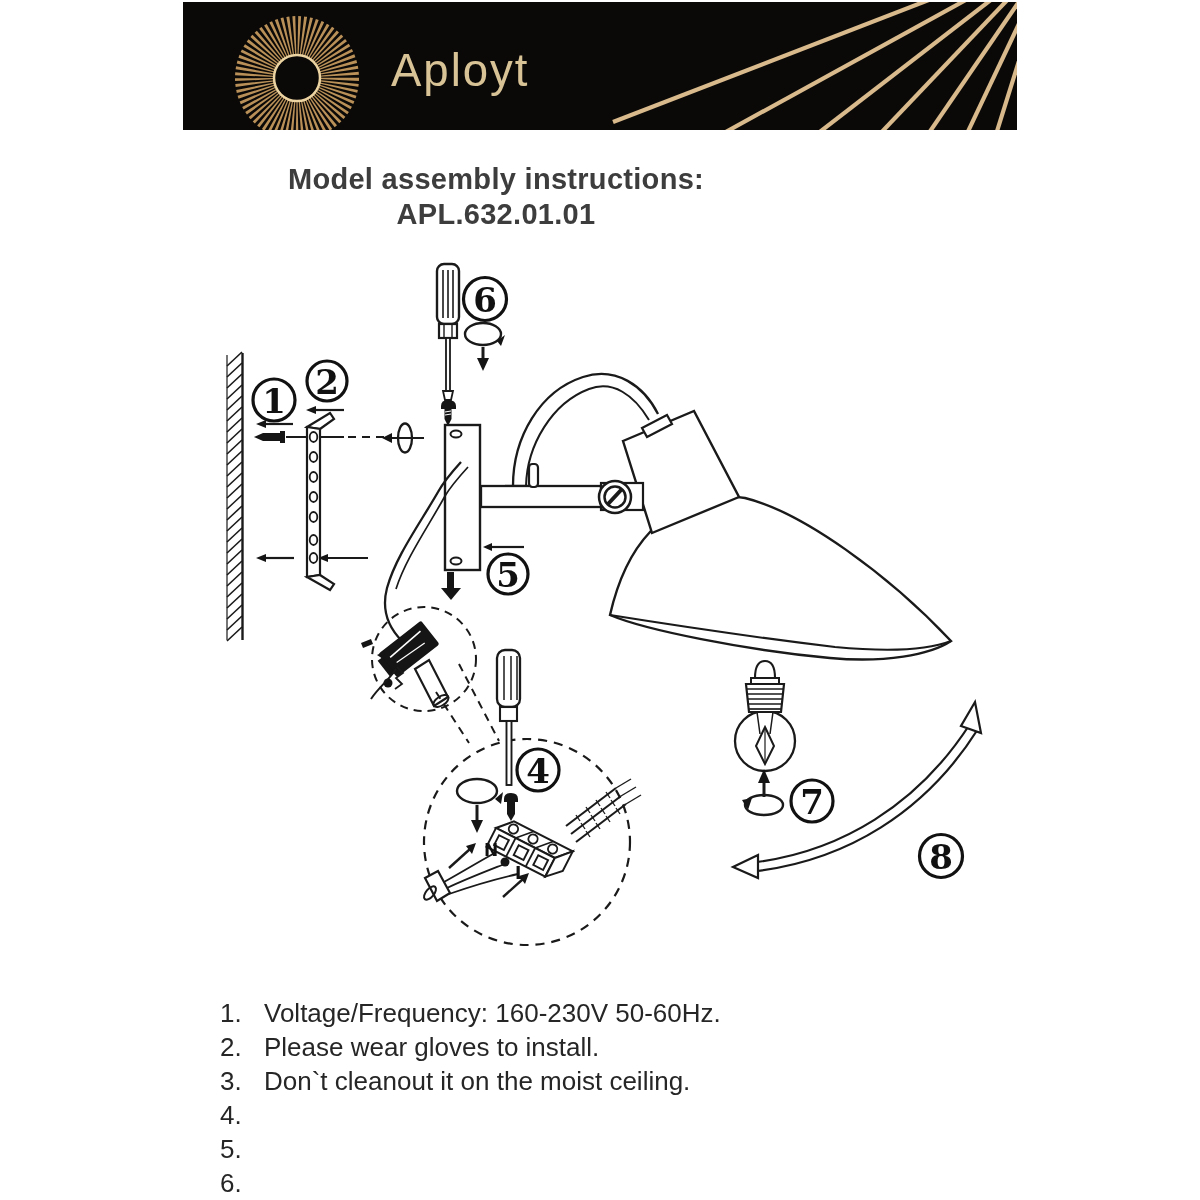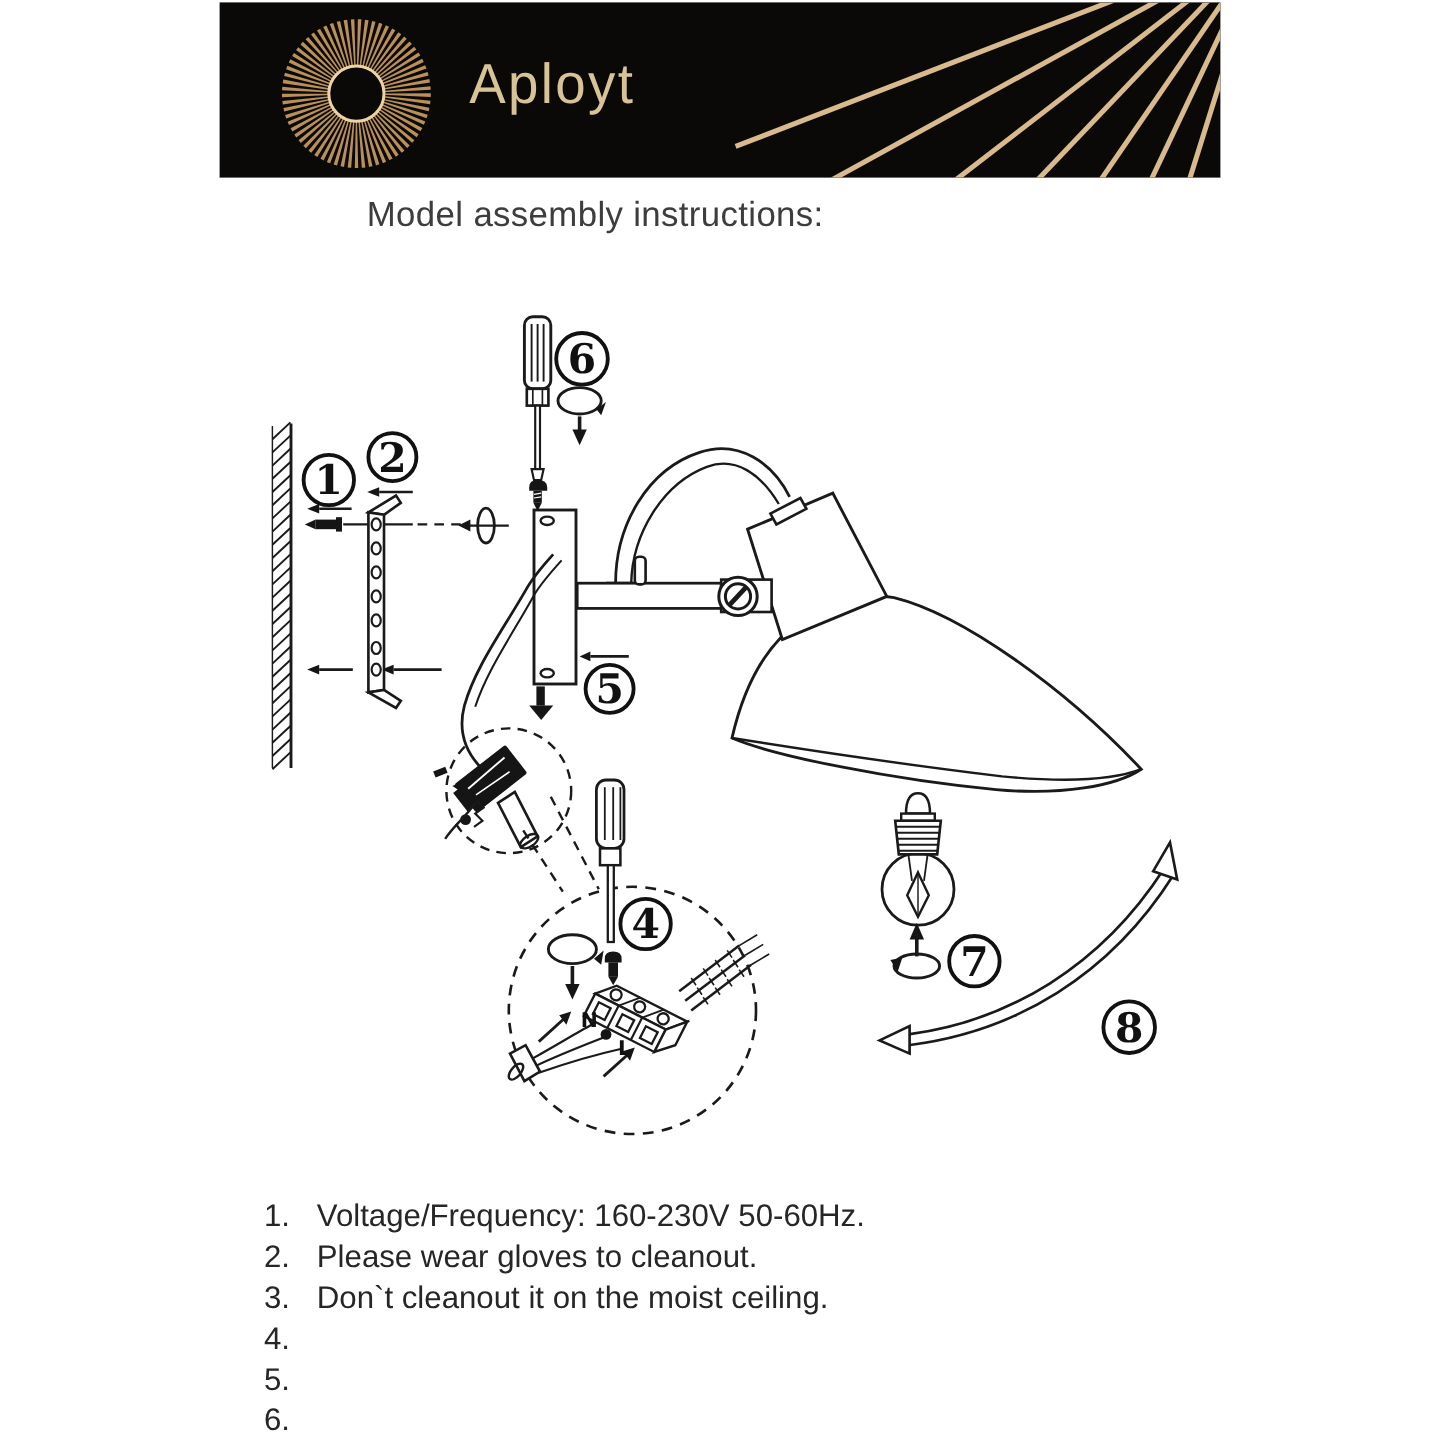--- a/index.html
+++ b/index.html
@@ -1,23 +1,23 @@
 <!DOCTYPE html>
 <html><head>
 <meta charset="utf-8">
 <style>
   html,body{margin:0;padding:0;background:#ffffff;}
   .page{position:relative;width:1200px;height:1200px;background:#ffffff;overflow:hidden;
         font-family:"Liberation Sans",sans-serif;border-bottom:2px solid #dcdcdc;}
-  .banner{position:absolute;left:183px;top:2px;width:834px;height:146px;background:#0b0907;overflow:hidden;}
+  .banner{position:absolute;left:183px;top:2px;width:834px;height:128px;background:#0b0907;overflow:hidden;}
   .banner svg{position:absolute;left:0;top:0;}
   .brand{position:absolute;left:208px;top:40px;font-size:47px;color:#d8c396;letter-spacing:2px;
          font-family:"Liberation Sans",sans-serif;font-weight:400;transform:scaleX(.97);transform-origin:left;}
   .title-block{position:absolute;left:0;top:162px;width:992px;text-align:center;color:#3d3d3d;
-               font-size:29px;line-height:35px;letter-spacing:.3px;}
+               font-size:29px;line-height:35px;letter-spacing:.3px;font-weight:bold;}
   svg.diagram{position:absolute;left:0;top:0;}
   .instructions{position:absolute;left:220px;top:996px;width:830px;color:#262626;font-size:26px;line-height:34px;}
   .inst-row{display:flex;}
   .inst-row .num{width:44px;flex:0 0 44px;}
   
   .ln{stroke:#1a1a1a;fill:none;}
   .wfill{fill:#ffffff;stroke:#1a1a1a;}
   .blk{fill:#151515;stroke:none;}
   .marker circle{fill:#ffffff;stroke:#111111;stroke-width:3.2;}
   .marker text{font-family:"DejaVu Serif",serif;font-weight:bold;font-size:34px;fill:#111111;
@@ -49,20 +49,21 @@
         <line x1="870" y1="-50" x2="880" y2="365"></line>
         <line x1="870" y1="-50" x2="905" y2="358"></line>
         <line x1="870" y1="-50" x2="920" y2="348"></line>
       </g>
     </svg>
     <div class="brand">Aployt</div>
   </div>
 
   <div class="title-block">
     <div>Model assembly instructions:</div>
+    <div>APL.632.01.01</div>
   </div>
 
   <svg class="diagram" width="1200" height="1200" viewBox="0 0 1200 1200">
 
     <g>
       <line class="ln" x1="242.5" y1="353" x2="242.5" y2="640" stroke-width="2.4"></line>
       <line class="ln" x1="227" y1="355" x2="227" y2="640" stroke-width="1.2"></line>
       <g class="ln" stroke-width="1.6">
         <line x1="227" y1="366" x2="242" y2="352"></line>
           <line x1="227" y1="377" x2="242" y2="363"></line>
@@ -344,21 +345,21 @@
     </g>
   </svg>
 
   <div class="instructions">
     <div class="inst-row">
       <span class="num">1.</span>
       <span class="txt">Voltage/Frequency: 160-230V 50-60Hz.</span>
     </div>
     <div class="inst-row">
       <span class="num">2.</span>
-      <span class="txt">Please wear gloves to cleanout.</span>
+      <span class="txt">Please wear gloves to install.</span>
     </div>
     <div class="inst-row">
       <span class="num">3.</span>
       <span class="txt">Don`t cleanout it on the moist ceiling.</span>
     </div>
     <div class="inst-row">
       <span class="num">4.</span>
     </div>
     <div class="inst-row">
       <span class="num">5.</span>

